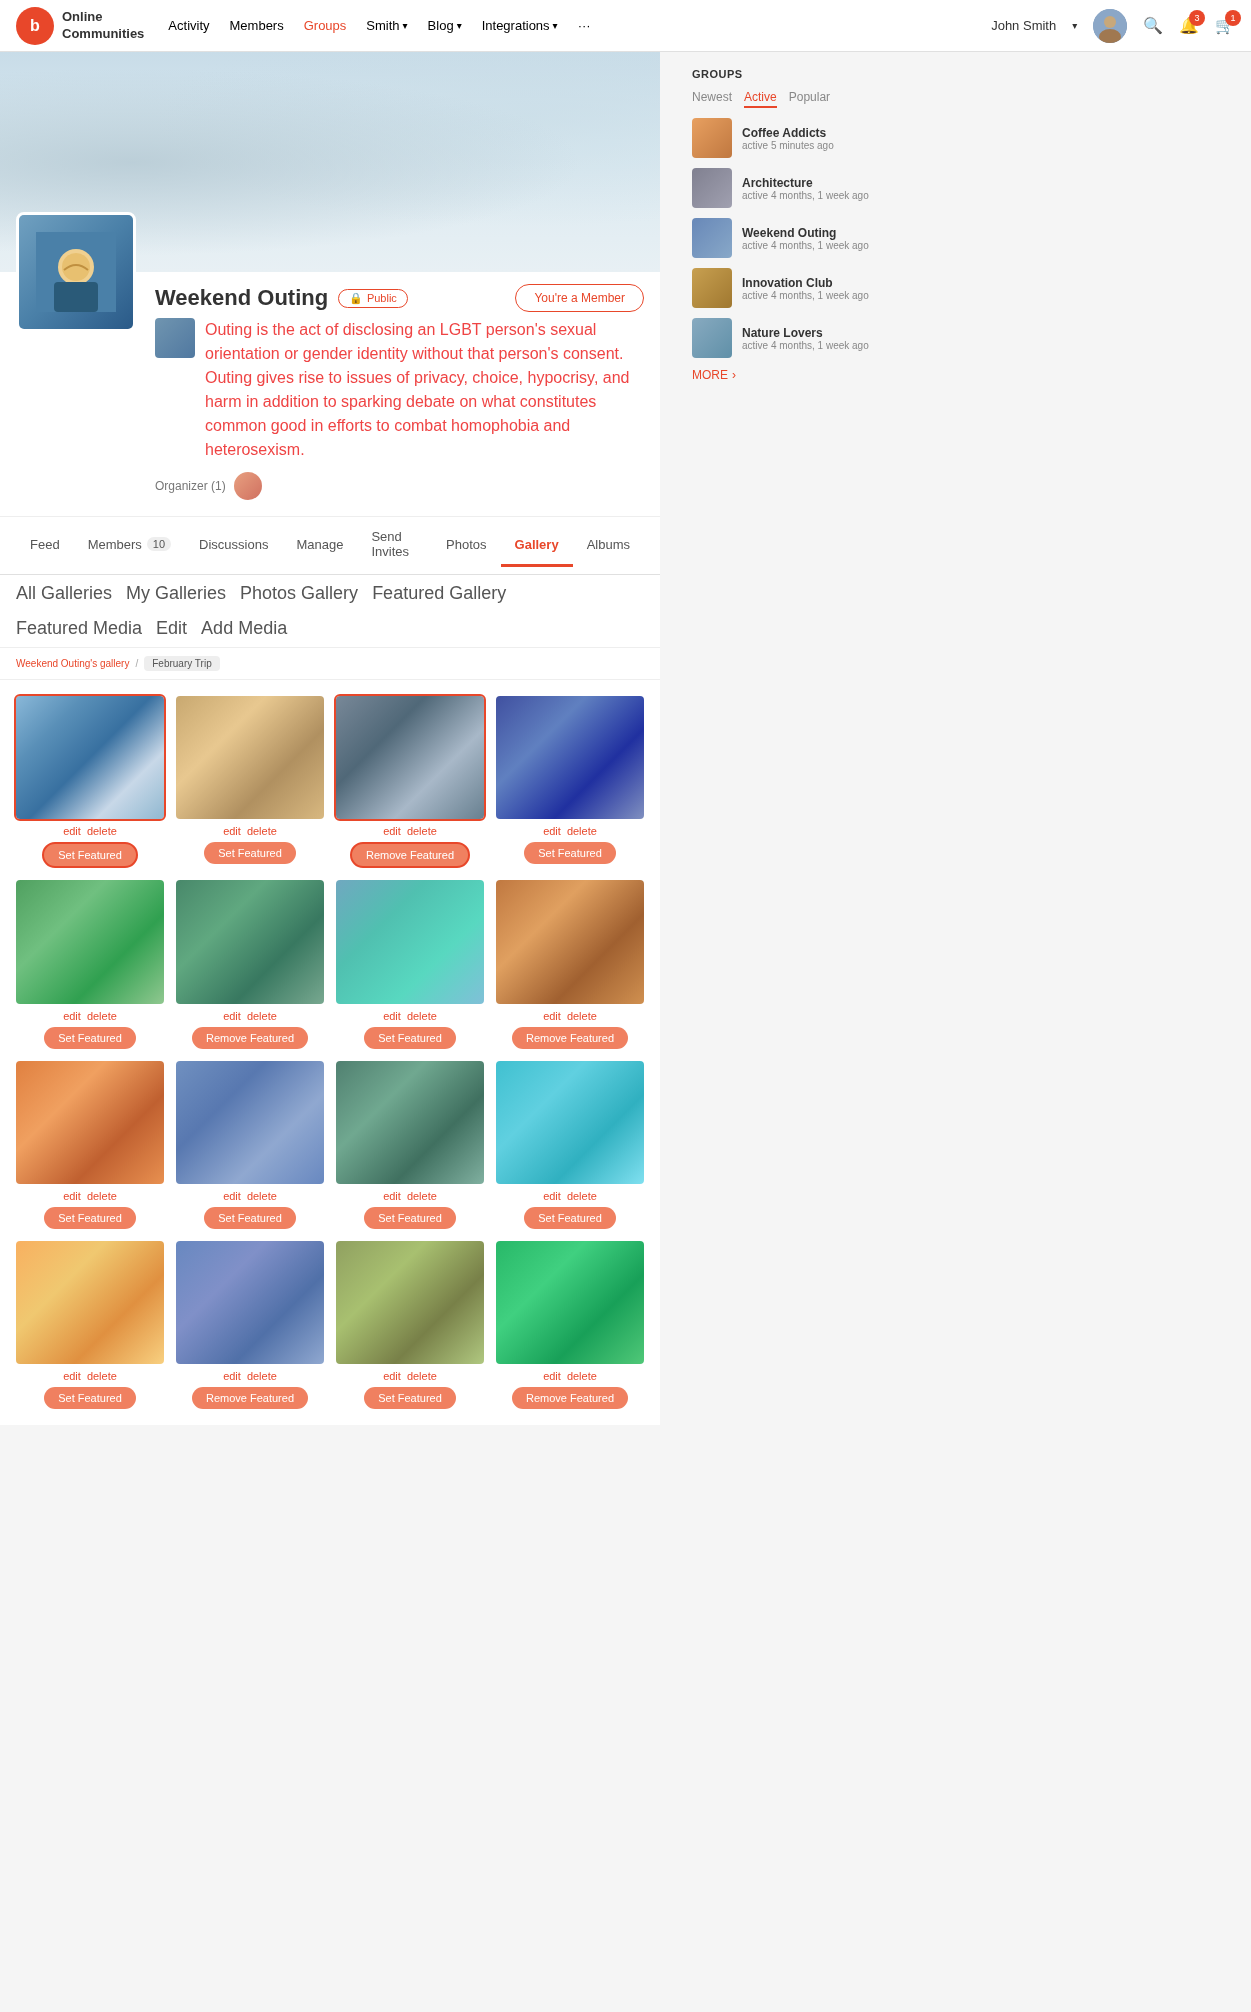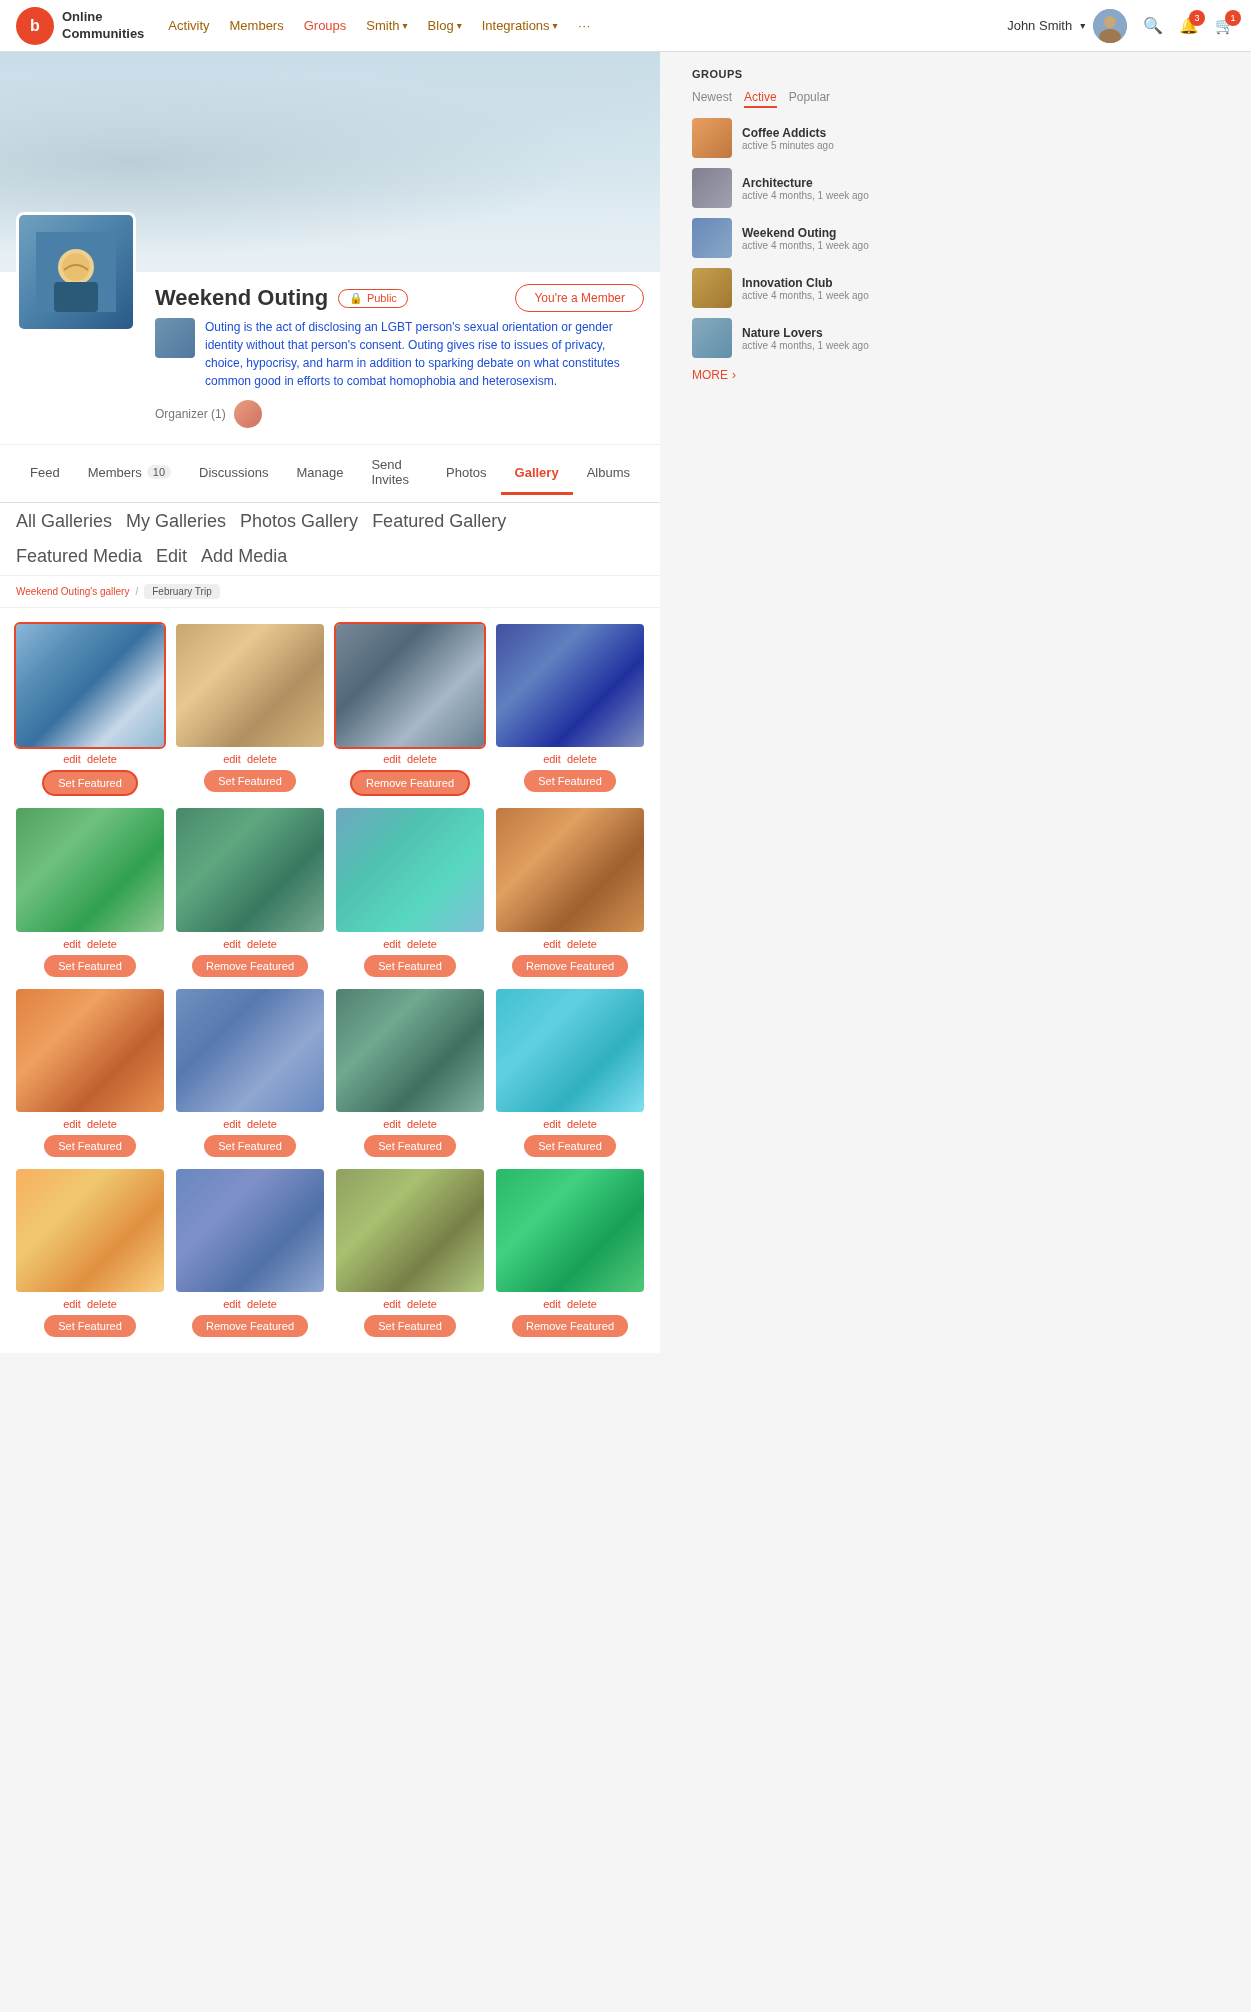--- a/index.html
+++ b/index.html
@@ -4,25 +4,25 @@
   <style>
     * { box-sizing: border-box; margin: 0; padding: 0; }
     body { font-family: -apple-system, BlinkMacSystemFont, 'Segoe UI', sans-serif; background: #f5f5f5; font-size: 13px; color: #333; }
 
     
     .topnav { background: #fff; border-bottom: 1px solid #e0e0e0; display: flex; align-items: center; padding: 0 16px; height: 52px; position: sticky; top: 0; z-index: 100; }
     .logo-area { display: flex; align-items: center; gap: 8px; margin-right: 24px; }
     .logo-circle { width: 38px; height: 38px; background: #e8472a; border-radius: 50%; display: flex; align-items: center; justify-content: center; color: #fff; font-weight: bold; font-size: 16px; flex-shrink: 0; }
     .logo-text { font-size: 13px; font-weight: 600; line-height: 1.3; color: #333; }
     .nav-links { display: flex; align-items: center; gap: 20px; flex: 1; }
-    .nav-link { font-size: 13px; color: #a16207; text-decoration: none; cursor: pointer; }
+    .nav-link { font-size: 13px; color: #000000; text-decoration: none; cursor: pointer; }
     .nav-link.active { color: #e8472a; }
     .nav-link-dropdown { display: flex; align-items: center; gap: 3px; }
     .nav-right { display: flex; align-items: center; gap: 16px; margin-left: auto; }
-    .user-info { display: flex; align-items: center; gap: 8px; cursor: pointer; }
+    .user-info { display: flex; align-items: center; gap: 16px; cursor: pointer; }
     .user-avatar { width: 34px; height: 34px; border-radius: 50%; background: linear-gradient(135deg, #8ba7c7, #6a8ab0); display: flex; align-items: center; justify-content: center; font-size: 11px; color: #fff; overflow: hidden; }
     .nav-icon { color: #666; cursor: pointer; font-size: 16px; position: relative; }
     .badge { position: absolute; top: -6px; right: -6px; background: #e8472a; color: #fff; border-radius: 50%; width: 16px; height: 16px; font-size: 9px; display: flex; align-items: center; justify-content: center; }
 
     
     .page-layout { display: flex; gap: 0; max-width: 1251px; margin: 0 auto; }
     .main-content { flex: 1; max-width: 660px; }
     .sidebar { width: 220px; padding: 16px; margin-left: 16px; }
 
     
@@ -36,21 +36,21 @@
     .group-avatar-inner { width: 100%; height: 100%; background: linear-gradient(135deg, #70a0c0, #4a80a8, #2a5a88); display: flex; align-items: center; justify-content: center; color: #fff; font-size: 28px; }
 
     
     .group-info-section { background: #fff; padding: 12px 16px 16px 155px; min-height: 90px; border-bottom: 1px solid #eee; }
     .group-title-row { display: flex; align-items: center; gap: 10px; margin-bottom: 6px; }
     .group-title { font-size: 22px; font-weight: 600; color: #333; }
     .public-badge { display: flex; align-items: center; gap: 4px; border: 1px solid #e8472a; border-radius: 20px; padding: 2px 10px; color: #e8472a; font-size: 11px; }
     .member-btn { border: 1px solid #e8472a; border-radius: 20px; padding: 6px 18px; color: #e8472a; background: #fff; cursor: pointer; font-size: 12px; margin-left: auto; }
     .group-desc-row { display: flex; gap: 10px; align-items: flex-start; }
     .group-desc-img { width: 40px; height: 40px; flex-shrink: 0; background: linear-gradient(135deg, #7095b0, #5078a0); border-radius: 4px; }
-    .group-desc-text { font-size: 12px; color: #1d4ed8; line-height: 1.5; }
+    .group-desc-text { font-size: 16px; color: #ef4444; line-height: 1.5; }
     .organizer-row { margin-top: 10px; display: flex; align-items: center; gap: 8px; font-size: 12px; color: #777; }
     .organizer-avatar { width: 28px; height: 28px; border-radius: 50%; background: linear-gradient(135deg, #e8a080, #d07060); }
 
     
     .group-tabs { background: #fff; border-bottom: 1px solid #e0e0e0; display: flex; align-items: center; padding: 0 16px; }
     .group-tab { padding: 12px 14px; font-size: 13px; color: #555; cursor: pointer; border-bottom: 3px solid transparent; text-decoration: none; display: flex; align-items: center; gap: 5px; }
     .group-tab.active { color: #e8472a; border-bottom-color: #e8472a; font-weight: 600; }
     .tab-count { background: #eee; border-radius: 10px; padding: 1px 6px; font-size: 11px; }
 
     

